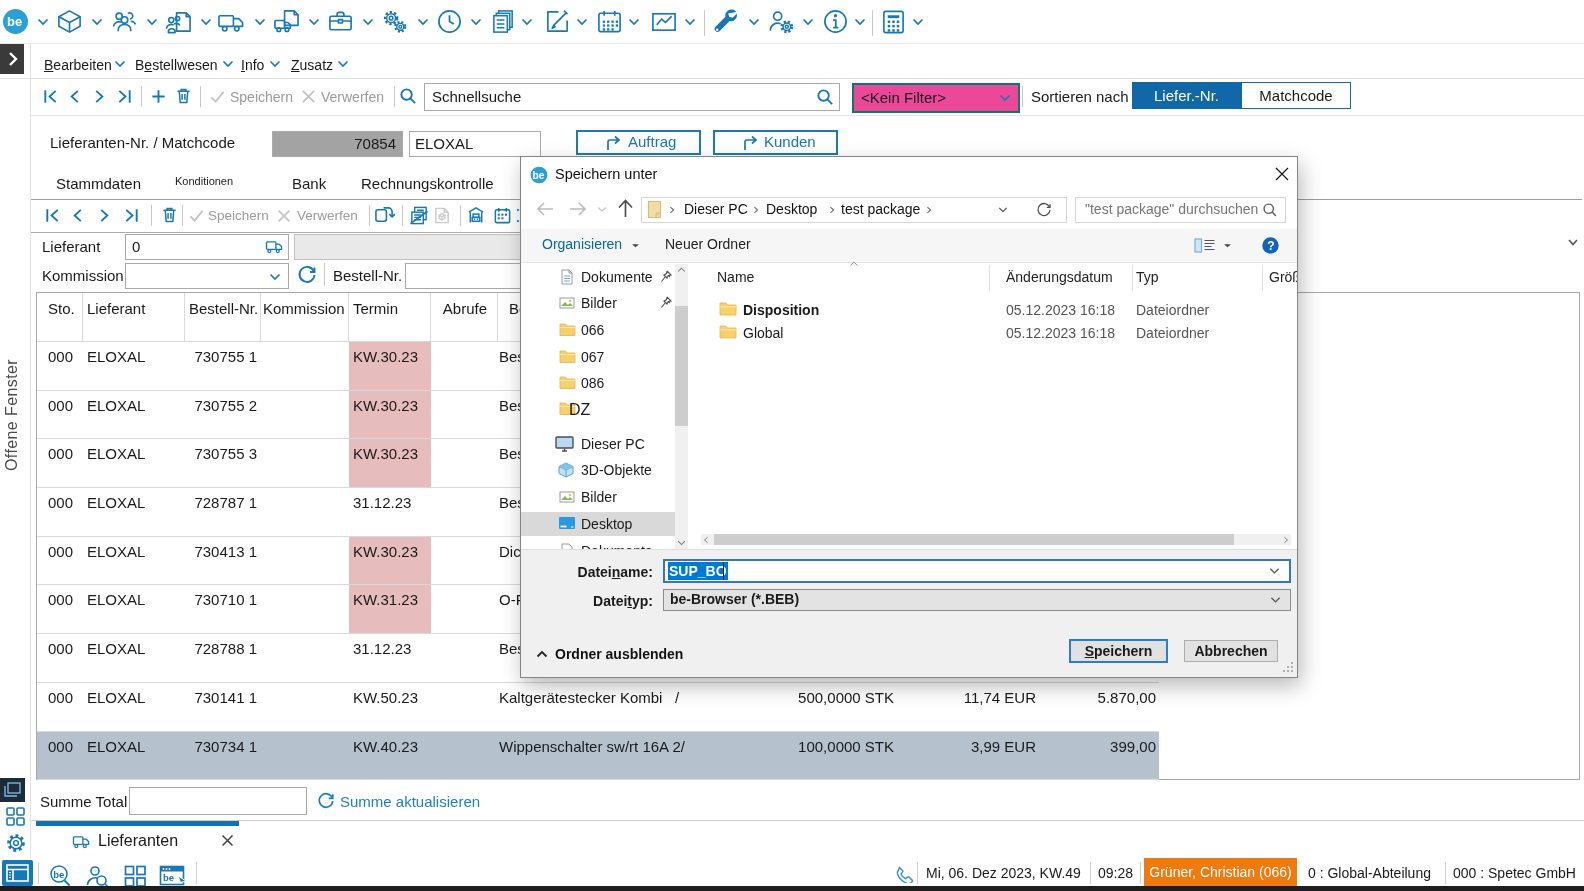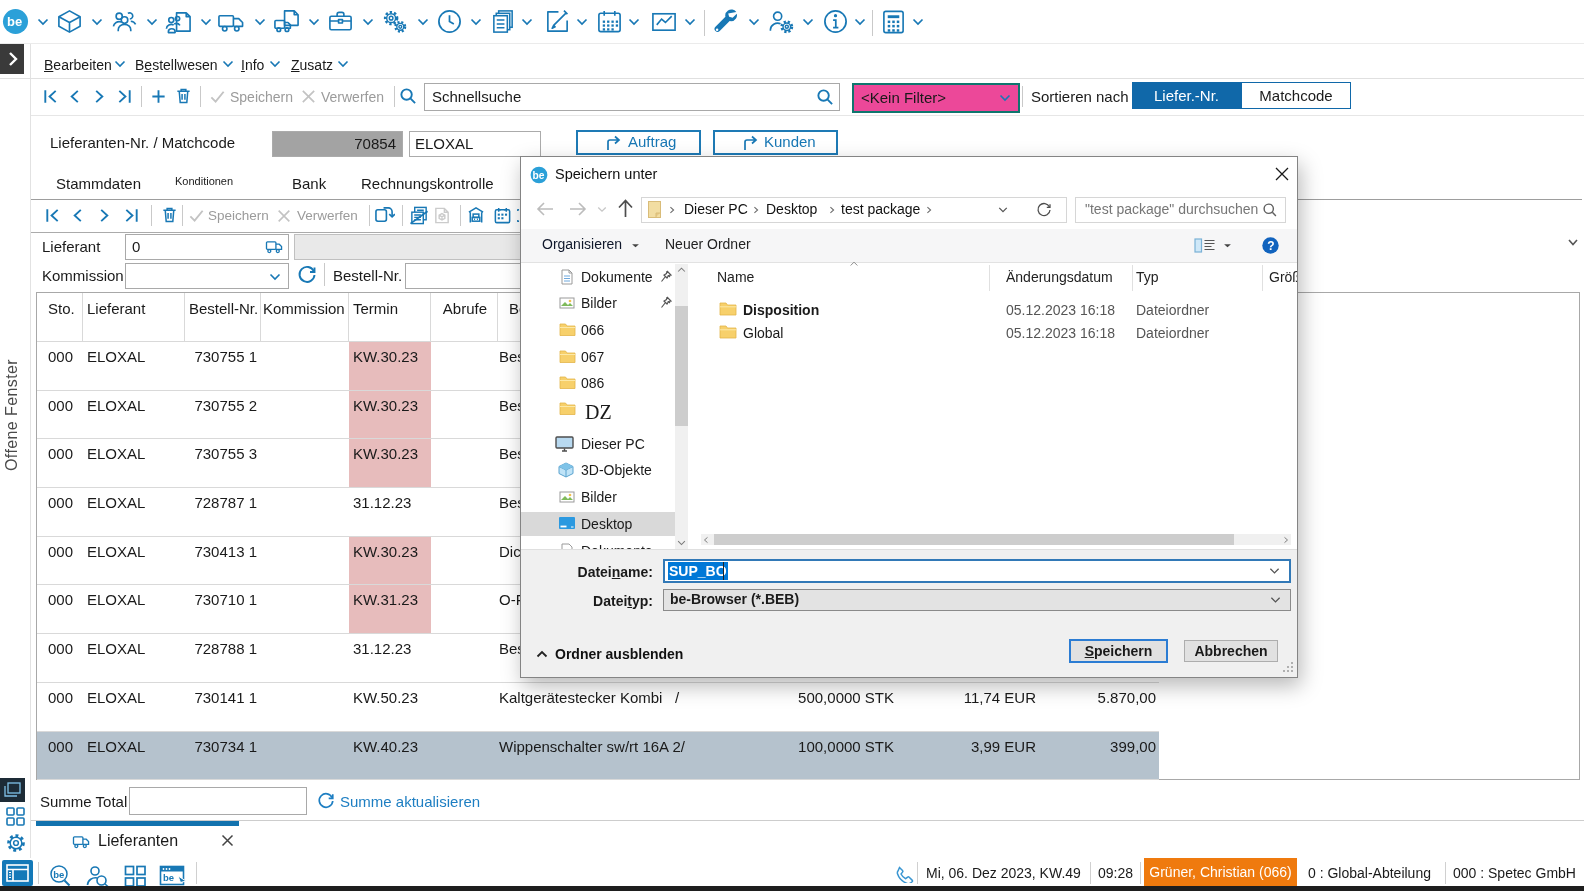--- a/index.html
+++ b/index.html
@@ -630,21 +630,21 @@
 </div>
 <div class="abs" style="left:554px;top:40px;width:209px;height:24px;border:1px solid #d6d6d6;background:#fff;">
   <div class="txt" style="left:9px;top:3px;font-size:14px;color:#767676;">"test package" durchsuchen</div>
   <svg class="ico" style="left:186px;top:4px" width="16" height="16" viewBox="0 0 19 19" fill="none" stroke="#5f5f5f" stroke-width="1.7">
         <circle cx="8" cy="8" r="5.5"></circle>
         <path d="M12.3 12.3 L16.5 16.5"></path>
       </svg>
 </div>
 
 <div class="abs" style="left:0;top:72px;width:776px;height:33px;background:#f6f6f7;border-bottom:1px solid #e2e2e2;">
-  <div class="txt" style="left:21px;top:7px;font-size:14px;color:#0f172a;">Organisieren</div>
+  <div class="txt" style="left:21px;top:7px;font-size:14px;color:#0369a1;">Organisieren</div>
   <svg class="chev" style="left:110px;top:14px;width:9px;height:6px;" viewBox="0 0 12 8">
         <path d="M1.5 1.5 L6 5.5 L10.5 1.5" fill="#444" stroke="none"></path>
       </svg>
   <div class="txt" style="left:144px;top:7px;font-size:14px;color:#222;">Neuer Ordner</div>
   <svg class="ico" style="left:673px;top:9px" width="22" height="15" viewBox="0 0 22 15" fill="none" stroke="#8a8a8a" stroke-width="1.2">
         <rect x="1" y="1" width="6.5" height="13" fill="#cfe8f8" stroke="#7ab1d6"></rect>
         <path d="M10.5 2.5 h10 M10.5 5.5 h10 M10.5 8.5 h7 M10.5 11.5 h10" stroke="#555"></path>
       </svg>
   <svg class="chev" style="left:702px;top:14px;width:9px;height:6px;" viewBox="0 0 12 8">
         <path d="M1.5 1.5 L6 5.5 L10.5 1.5" fill="#444" stroke="none"></path>
@@ -686,21 +686,21 @@
   <div class="txt" style="left:60px;top:192px;font-size:14px;">067</div>
   <svg class="ico" style="left:38px;top:218px" width="17" height="15" viewBox="0 0 17 15">
         <path d="M1 2 h5.5 l1.5 2 H16 v9.5 H1 Z" fill="#f7d06b" stroke="#e3b54a" stroke-width="0.8"></path>
         <path d="M1 5.5 H16" stroke="#fce9a8" stroke-width="1"></path>
       </svg>
   <div class="txt" style="left:60px;top:218px;font-size:14px;">086</div>
   <svg class="ico" style="left:38px;top:244px" width="17" height="15" viewBox="0 0 17 15">
         <path d="M1 2 h5.5 l1.5 2 H16 v9.5 H1 Z" fill="#f7d06b" stroke="#e3b54a" stroke-width="0.8"></path>
         <path d="M1 5.5 H16" stroke="#fce9a8" stroke-width="1"></path>
       </svg>
-  <div class="txt" style="left:64px;top:244px;font-size:20px;font-family:Liberation Serif, serif;">DZ</div>
+  <div class="txt" style="left:48px;top:244px;font-size:16px;">DZ</div>
   <svg class="ico" style="left:34px;top:279px" width="19" height="16" viewBox="0 0 19 16">
         <rect x="1" y="1" width="17" height="11" rx="1" fill="#b8d9f0" stroke="#4d4d4d" stroke-width="1.4"></rect>
         <path d="M7 15 h5 M9.5 12.5 v2.5" stroke="#4d4d4d" stroke-width="1.4"></path>
       </svg>
   <div class="txt" style="left:60px;top:279px;font-size:14px;">Dieser PC</div>
   <svg class="ico" style="left:37px;top:305px" width="16" height="16" viewBox="0 0 16 16">
         <path d="M8 1 L15 4.5 V11.5 L8 15 L1 11.5 V4.5 Z" fill="#bfe3f7" stroke="#5ba3cf" stroke-width="1"></path>
         <path d="M1 4.5 L8 8 L15 4.5 M8 8 V15" fill="none" stroke="#5ba3cf" stroke-width="1"></path>
         <path d="M8 1 L15 4.5 L8 8 L1 4.5 Z" fill="#7ec3e8"></path>
       </svg>

